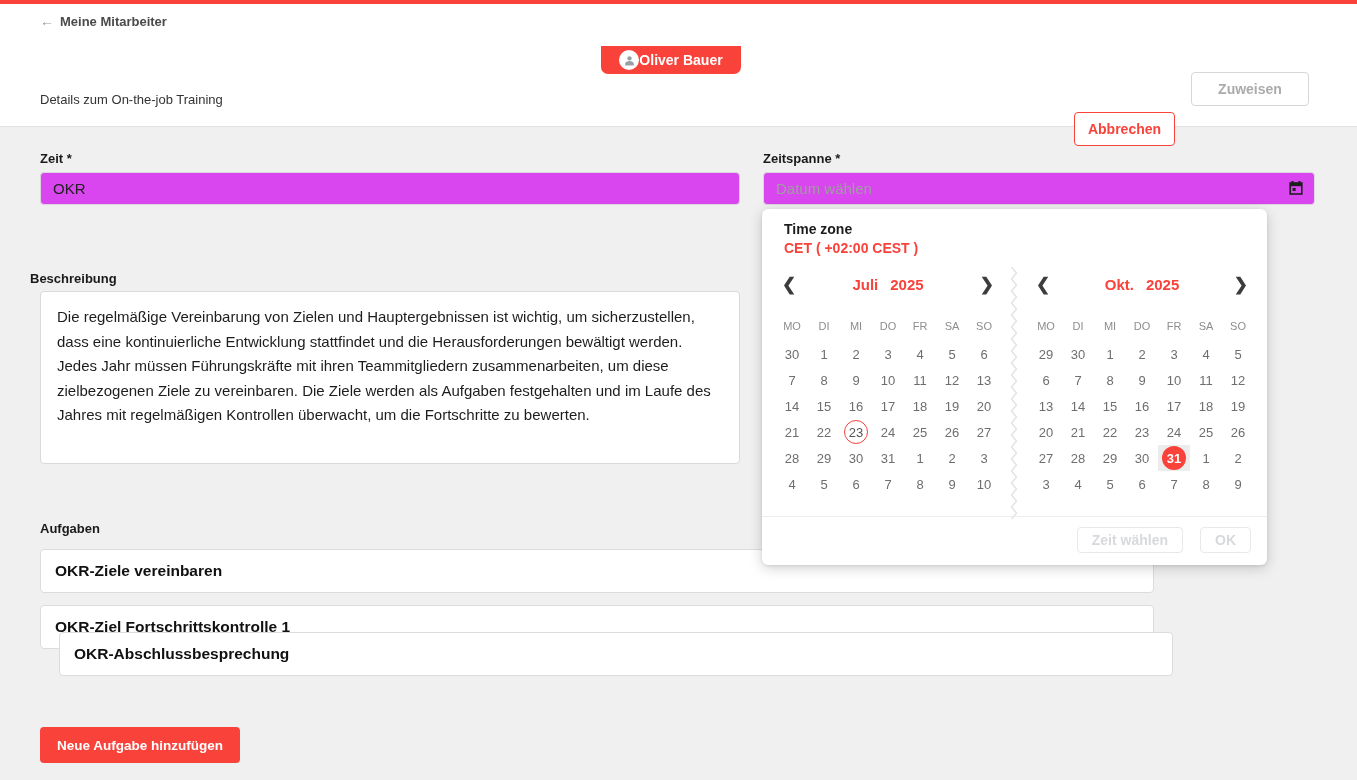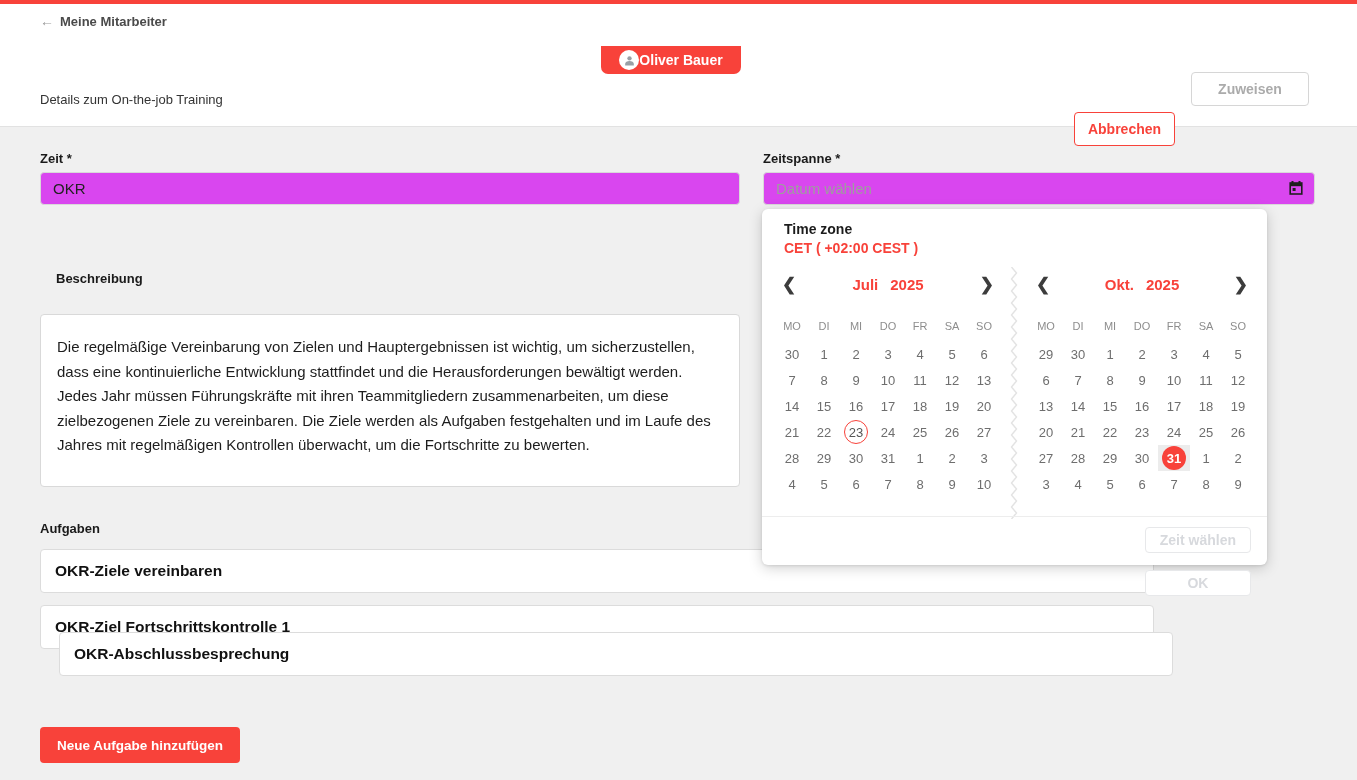--- a/index.html
+++ b/index.html
@@ -40,22 +40,22 @@
   .text-input{
     position:absolute;height:33px;background:#d946ef;border:1px solid var(--border);border-radius:4px;
     font-family:inherit;font-size:15px;color:#222;padding:0 12px;outline:none;
   }
   .text-input::placeholder{color:#9e9e9e;}
   .input-wrap{position:absolute;}
   .input-wrap .text-input{position:relative;width:100%;}
   .cal-icon-btn{position:absolute;right:10px;top:8px;width:18px;height:18px;background:none;border:none;cursor:pointer;padding:0;}
   .desc-box{
     position:absolute;left:40px;top:291px;width:700px;height:173px;background:#fff;
-    border:1px solid var(--border);border-radius:4px;padding:20px 16px;
-    font-size:15px;line-height:24.5px;color:#1d1d1d;overflow:hidden;cursor:text;margin-top:23px;
+    border:1px solid var(--border);border-radius:4px;padding:13px 16px;
+    font-size:15px;line-height:24.5px;color:#1d1d1d;overflow:hidden;cursor:text;
   }
   
   .task-card{
     position:absolute;left:40px;width:1114px;height:44px;background:#fff;border:1px solid #dcdcdc;border-radius:4px;
     display:flex;align-items:center;padding:0 14px;font-size:15.5px;font-weight:bold;color:#111;cursor:pointer;
   }
   .btn-add{
     position:absolute;left:40px;top:727px;width:200px;height:36px;background:var(--accent);border:none;border-radius:4px;
     color:#ffffff;font-family:inherit;font-size:13.5px;font-weight:bold;cursor:pointer;
   }
@@ -74,21 +74,21 @@
   .cal-title{font-size:15px;font-weight:bold;color:var(--accent);display:flex;gap:12px;}
   .cal-grid{display:grid;grid-template-columns:repeat(7,32px);margin-top:12px;}
   .wd-cell{height:30px;display:flex;align-items:center;justify-content:center;font-size:11px;color:#8d8d8d;}
   .day-cell{height:26px;display:flex;align-items:center;justify-content:center;font-size:13px;color:#6e6e6e;cursor:pointer;position:relative;}
   .day-cell.today-bg{background:#ececec;}
   .day-num{width:24px;height:24px;display:flex;align-items:center;justify-content:center;border-radius:50%;}
   .day-num.outline{border:1px solid var(--accent);color:#555;}
   .day-num.filled{background:var(--accent);color:#fff;font-weight:bold;}
   .zigzag{position:absolute;left:247px;top:58px;}
   .dp-divider{position:absolute;left:0;top:307px;width:100%;border-top:1px solid #ededed;}
-  .dp-footer{position:absolute;top:318px;right:16px;display:flex;gap:17px;flex-direction:column;}
+  .dp-footer{position:absolute;top:318px;right:16px;display:flex;gap:17px;}
   .btn-disabled{
     height:26px;background:#fff;border:1px solid var(--disabled-border);border-radius:4px;
     color:var(--disabled-text);font-family:inherit;font-size:14px;font-weight:bold;padding:0 14px;cursor:default;
   }
 </style>
 </head>
 <body>
 
 <div class="topbar"></div>
 
@@ -121,21 +121,21 @@
   <button class="cal-icon-btn">
     <svg width="16" height="16" viewBox="0 0 16 16">
       <path d="M4.5 1v3M11.5 1v3" stroke="#1f1f1f" stroke-width="2" fill="none"></path>
       <rect x="2.2" y="3" width="11.6" height="11" fill="none" stroke="#1f1f1f" stroke-width="1.6"></rect>
       <rect x="2.2" y="3" width="11.6" height="3.2" fill="#1f1f1f"></rect>
       <rect x="4.6" y="8" width="3" height="3" fill="#1f1f1f"></rect>
     </svg>
   </button>
 </div>
 
-<div class="field-label" style="left:56px;top:271px;">Beschreibung</div>
+<div class="field-label" style="left:30px;top:271px;">Beschreibung</div>
 <div class="desc-box" role="textbox">Die regelmäßige Vereinbarung von Zielen und Hauptergebnissen ist wichtig, um sicherzustellen, dass eine kontinuierliche Entwicklung stattfindet und die Herausforderungen bewältigt werden. Jedes Jahr müssen Führungskräfte mit ihren Teammitgliedern zusammenarbeiten, um diese zielbezogenen Ziele zu vereinbaren. Die Ziele werden als Aufgaben festgehalten und im Laufe des Jahres mit regelmäßigen Kontrollen überwacht, um die Fortschritte zu bewerten.</div>
 
 <div class="field-label" style="left:40px;top:521px;">Aufgaben</div>
 <div class="task-card" style="top:549px;">
   <span>OKR-Ziele vereinbaren</span>
 </div>
 <div class="task-card" style="top:605px;">
   <span>OKR-Ziel Fortschrittskontrolle 1</span>
 </div>
 <div class="task-card" style="top:632px;margin-left:19px;">

